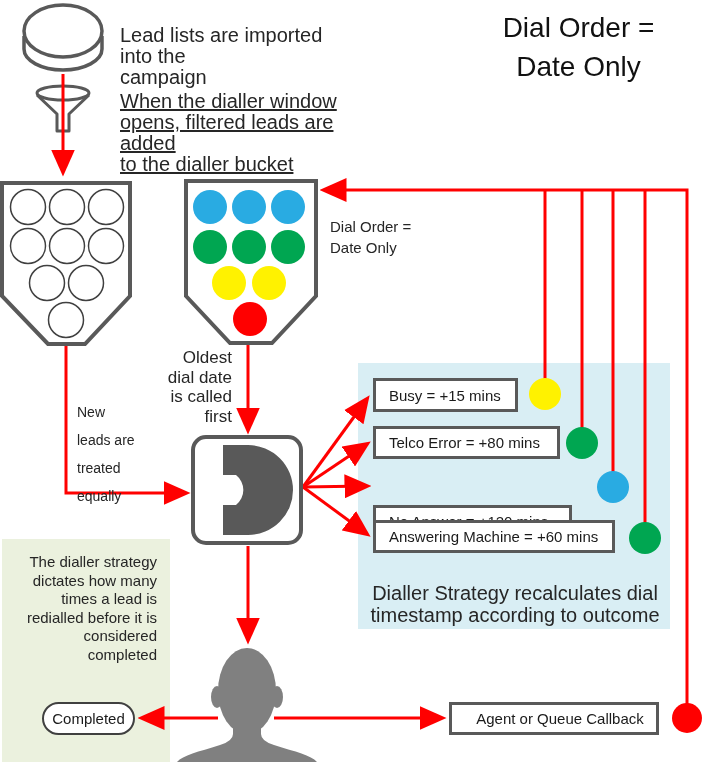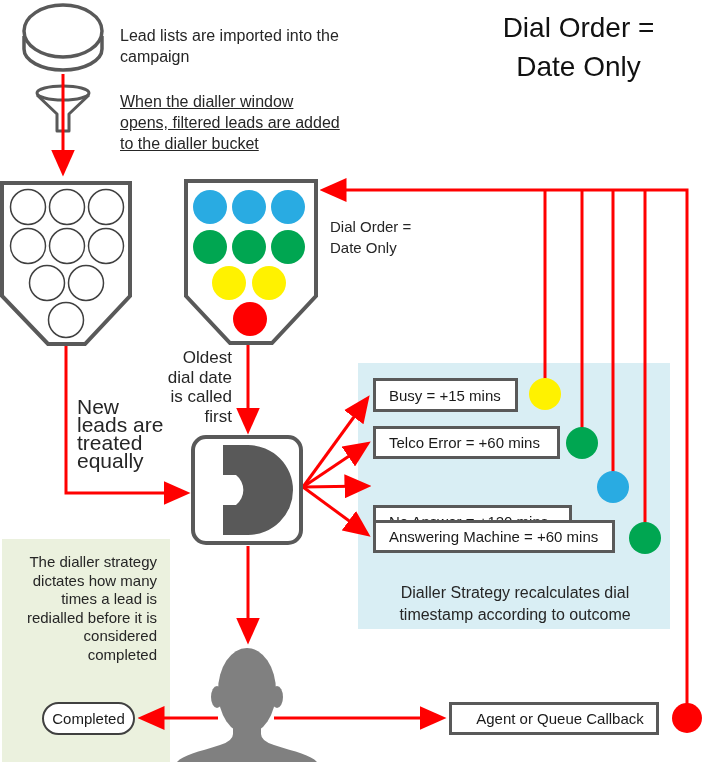--- a/index.html
+++ b/index.html
@@ -4,27 +4,27 @@
 <style>
   html,body{margin:0;padding:0;background:#fff;}
   .canvas{
     position:relative;width:702px;height:762px;background:#ffffff;
     font-family:"Liberation Sans",sans-serif;color:#222;overflow:hidden;
   }
   .panel{position:absolute;z-index:1;}
   #panel-blue{left:358px;top:363px;width:312px;height:266px;background:#D9EEF4;}
   #panel-green{left:2px;top:539px;width:168px;height:223px;background:#EBF1DE;}
   svg.layer{position:absolute;left:0;top:0;z-index:2;pointer-events:none;}
-  .txt{position:absolute;z-index:4;white-space:pre-line;font-size:16px;line-height:21px;color:#262626;}
+  .txt{position:absolute;z-index:4;white-space:pre-line;font-size:20px;line-height:21px;color:#262626;}
   #t-title{left:455px;top:8px;width:247px;text-align:center;font-size:28px;line-height:39px;color:#111;}
   #t-lead{left:120px;top:25px;width:240px;}
   #t-window{left:120px;top:91px;width:250px;text-decoration:underline;}
   #t-dialorder{left:330px;top:216px;width:130px;font-size:15px;}
   #t-oldest{left:122px;top:348px;width:110px;text-align:right;font-size:17px;line-height:19.5px;}
-  #t-newleads{left:77px;top:398px;width:100px;font-size:21px;line-height:18px;}
+  #t-newleads{left:77px;top:398px;width:100px;font-size:14px;line-height:28px;}
   #t-recalc{left:368px;top:582px;width:294px;text-align:center;line-height:22px;}
   #t-strategy{left:5px;top:553px;width:152px;text-align:right;font-size:15px;line-height:18.5px;}
   .obox{
     position:absolute;z-index:3;background:#fff;border:3px solid #595959;
     box-sizing:border-box;display:flex;align-items:center;
     font-size:15px;color:#1a1a1a;padding-left:13px;
   }
   #box-busy{left:373px;top:378px;width:145px;height:34px;}
   #box-telco{left:373px;top:426px;width:187px;height:33px;}
   #box-noanswer{left:373px;top:469px;width:199px;height:32px;margin-top:36px;}
@@ -130,21 +130,21 @@
       <ellipse cx="277" cy="697" rx="6" ry="11"></ellipse>
       <ellipse cx="247" cy="691" rx="29" ry="43"></ellipse>
       <path d="M233,712 L233,734 Q233,741 220,745 C198,752 183,755 177,762 L317,762 C311,755 296,752 274,745 Q261,741 261,734 L261,712 Z"></path>
     </g>
   </svg>
 
   <div class="obox" id="box-busy">
     <span>Busy = +15 mins</span>
   </div>
   <div class="obox" id="box-telco">
-    <span>Telco Error = +60 mins</span>
+    <span>Telco Error = +80 mins</span>
   </div>
   <div class="obox" id="box-noanswer">
     <span>No Answer = +120 mins</span>
   </div>
   <div class="obox" id="box-machine">
     <span>Answering Machine = +60 mins</span>
   </div>
 
   <div class="obox" id="node-completed">
     <span>Completed</span>

